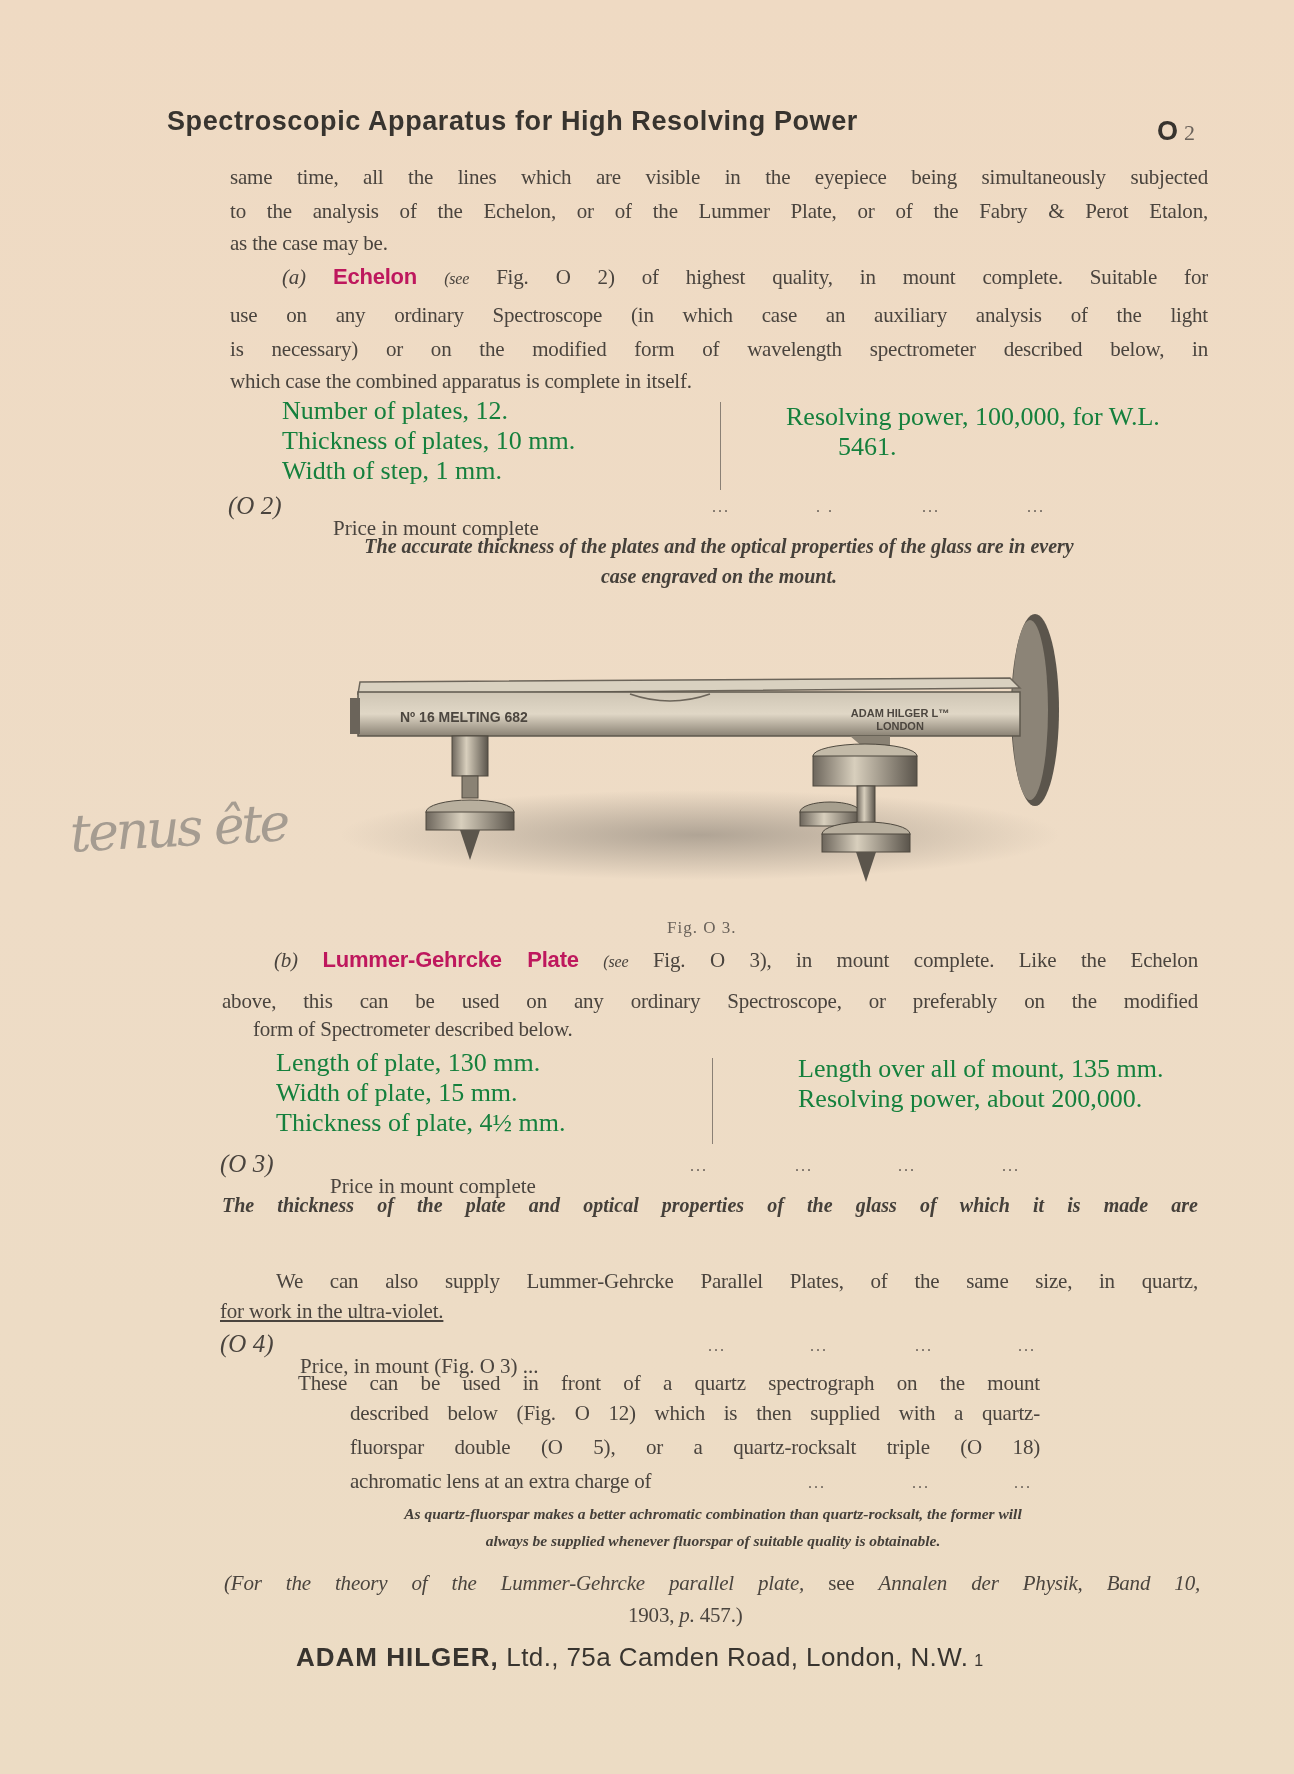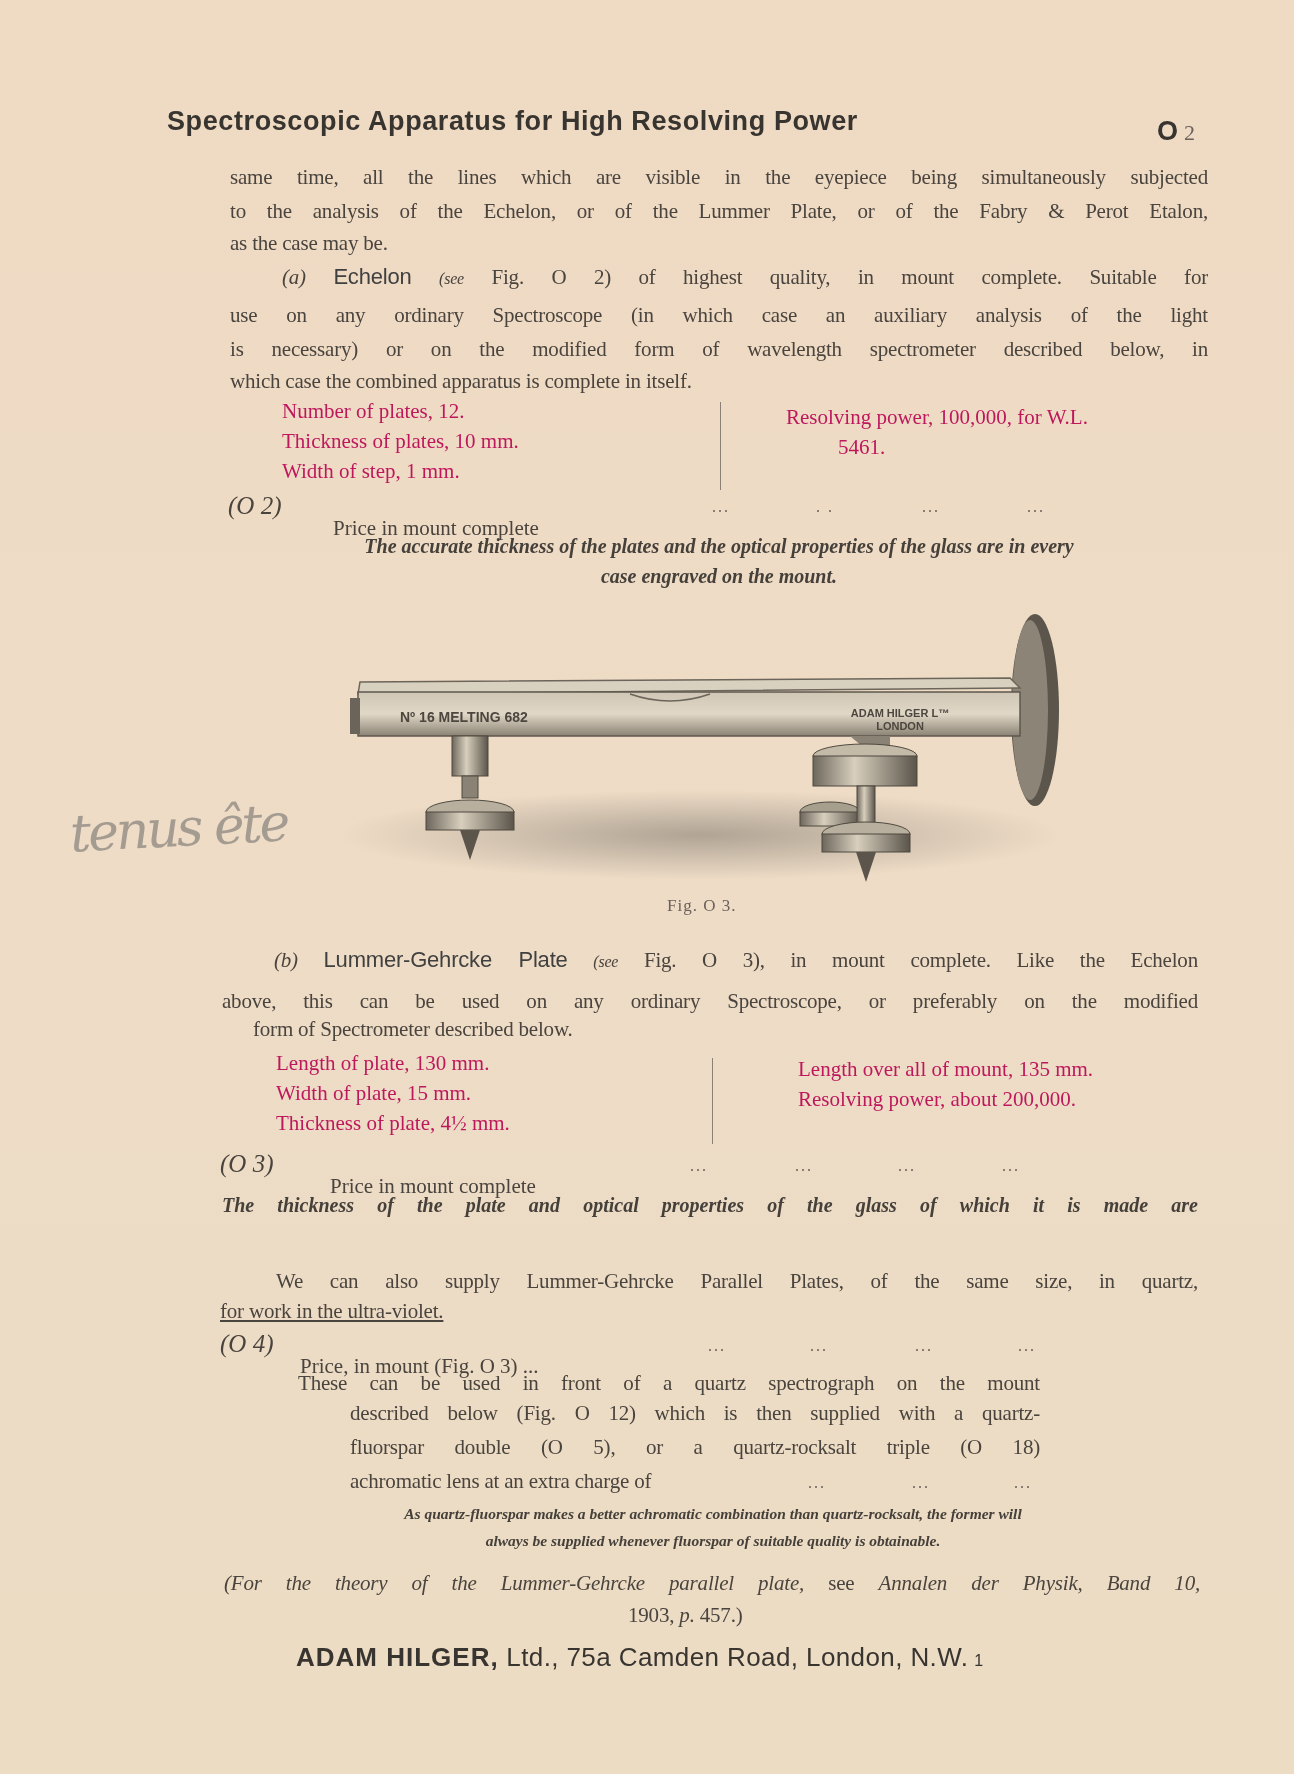--- a/index.html
+++ b/index.html
@@ -19,24 +19,24 @@
       color: #38342f;
     }
     .page-num { left: 1157px; top: 116px; font-size: 26px; color: #38342f; }
     .page-num b { font-family: "Liberation Sans", sans-serif; font-weight: bold; font-size: 27px; }
     .page-num span { font-size: 22px; font-weight: normal; color: #6a625a; margin-left: 6px; }
     .para {
       font-size: 21px; line-height: 30px; text-align: justify;
       color: #4a443e; letter-spacing: -0.2px;
     }
     .para.just:after { content: ""; display: inline-block; width: 100%; }
-    .bold-head { font-family: "Liberation Sans", sans-serif; font-weight: normal; font-size: 22px; color: #404040; }
+    .bold-head { font-family: "Liberation Sans", sans-serif; font-weight: bold; font-size: 22px; color: #be185d; }
     .ital { font-style: italic; }
     .small-ital { font-size: 16px; font-style: italic; }
-    .spec { font-size: 21px; line-height: 30px; color: #be185d; }
+    .spec { font-size: 26px; line-height: 30px; color: #15803d; }
     .divider { width: 1px; background: #8a8075; }
     .price-label { font-size: 21px; color: #4a443e; margin-top: 24px; }
     .code { font-style: italic; font-size: 25px; color: #4a443e; }
     .dots { font-size: 16px; color: #6a625a; letter-spacing: 2px; }
     .note {
       font-style: italic; font-weight: bold; font-size: 20px; line-height: 30px;
       color: #45403a; text-align: center;
     }
     .note-small {
       font-style: italic; font-weight: bold; font-size: 15.5px; line-height: 27px;
@@ -145,21 +145,21 @@
   <ellipse cx="535" cy="166" rx="52" ry="12" fill="#c3baa8" stroke="#4f493f"></ellipse>
   <rect x="483" y="166" width="104" height="30" fill="url(#wheelg)" stroke="#4f493f"></rect>
   <rect x="527" y="196" width="18" height="40" fill="url(#wheelg)" stroke="#4f493f"></rect>
   <ellipse cx="536" cy="244" rx="44" ry="12" fill="#b8af9e" stroke="#4f493f"></ellipse>
   <rect x="492" y="244" width="88" height="18" fill="url(#wheelg)" stroke="#4f493f"></rect>
   <polygon points="526,262 546,262 536,292" fill="#5b554c"></polygon>
 </svg>
 
 <div class="abs handwriting">tenus ête</div>
 
-<div class="abs fig-caption" style="left:667px; top:896px;">Fig. O 3.</div>
+<div class="abs fig-caption" style="left:667px; top:918px;">Fig. O 3.</div>
 
 <div class="abs para just" style="left:274px; top:945px; width:924px; height:32px; overflow:hidden;">
   <span class="ital">(b)</span>
   <span class="bold-head">Lummer-Gehrcke Plate</span>
   <span class="small-ital">(see</span>
   <span>Fig. O 3), in mount complete.  Like the Echelon</span>
 </div>
 <div class="abs para just" style="left:222px; top:986px; width:976px; height:30px; overflow:hidden;">above, this can be used on any ordinary Spectroscope, or preferably on the modified</div>
 <div class="abs para" style="left:222px; top:1014px;margin-left:31px;">form of Spectrometer described below.</div>
 

